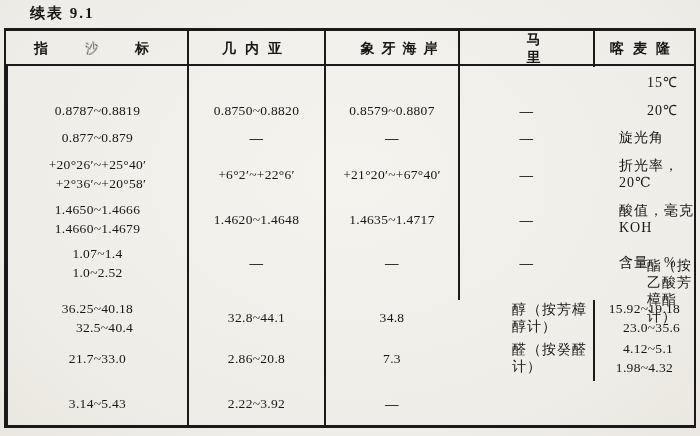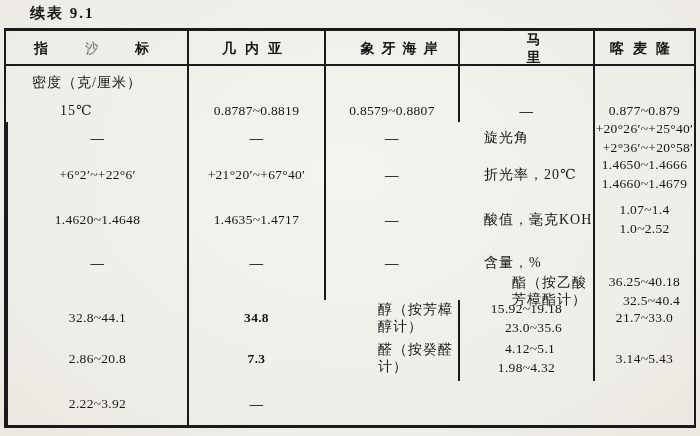--- a/index.html
+++ b/index.html
@@ -67,23 +67,23 @@
     letter-spacing:.3px;
     white-space:pre-line;
     line-height:19px;
   }
   .td.label{
     font-size:14px;
     letter-spacing:1px;
     line-height:17px;
   }
   .ind1{padding-left:26px;}
-  .ind2{padding-left:54px;}
+  .ind2{padding-left:54px;font-family:Liberation Serif, serif;}
   .dash{font-weight:bold;font-size:14px;letter-spacing:0;}
-  .heavy{font-weight:bold;}
+  .heavy{font-weight:normal;}
 </style>
 </head>
 <body>
 
 <div class="page">
   <div class="title">续表 9.1</div>
 
   <div class="table">
     <div class="thead">
       <div class="th th-indicator">
@@ -92,31 +92,32 @@
         <span>标</span>
       </div>
       <div class="th bordered sp8">几内亚</div>
       <div class="th bordered sp6">象牙海岸</div>
       <div class="th bordered sp-wide">马里</div>
       <div class="th bordered sp8">喀麦隆</div>
     </div>
 
     <div class="tbody">
 
-      <div class="td label ind1">密度（克/厘米）</div>
       <div class="td val"></div>
       <div class="td val"></div>
       <div class="td val"></div>
       <div class="td val"></div>
 
       <div class="td label ind2">15℃</div>
       <div class="td val">0.8787~0.8819</div>
+      <div class="td val">0.8750~0.8820</div>
       <div class="td val">0.8579~0.8807</div>
       <div class="td val dash">—</div>
 
+      <div class="td label ind2">20℃</div>
       <div class="td val">0.877~0.879</div>
       <div class="td val dash">—</div>
       <div class="td val dash">—</div>
       <div class="td val dash">—</div>
 
       <div class="td label ind1">旋光角</div>
       <div class="td val">+20°26′~+25°40′
 +2°36′~+20°58′</div>
       <div class="td val">+6°2′~+22°6′</div>
       <div class="td val">+21°20′~+67°40′</div>

